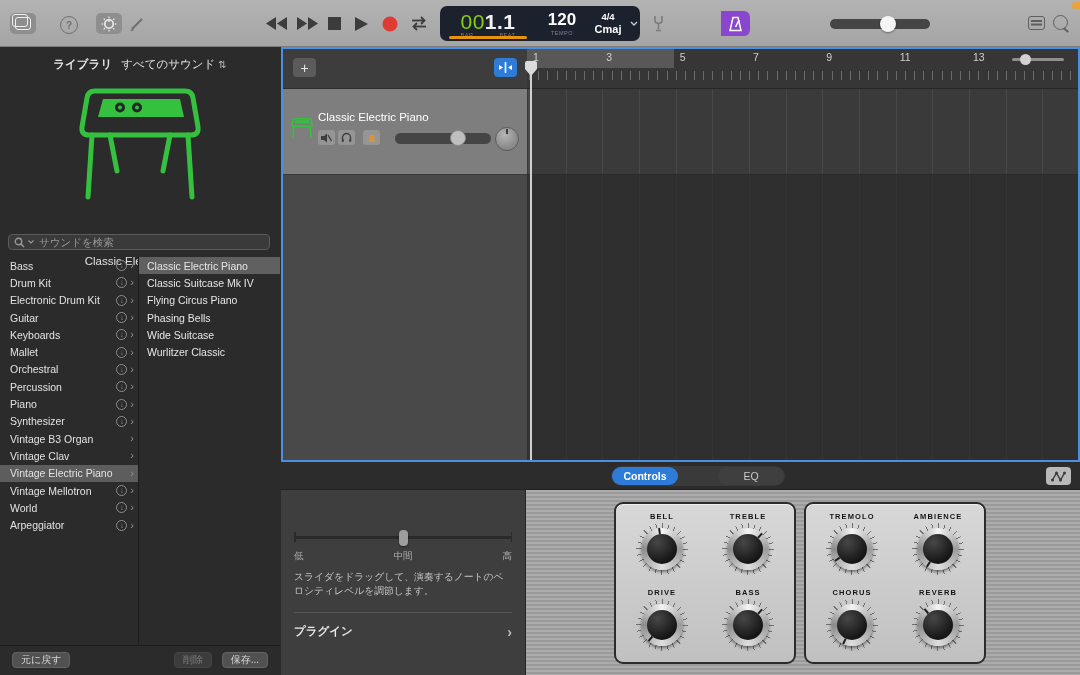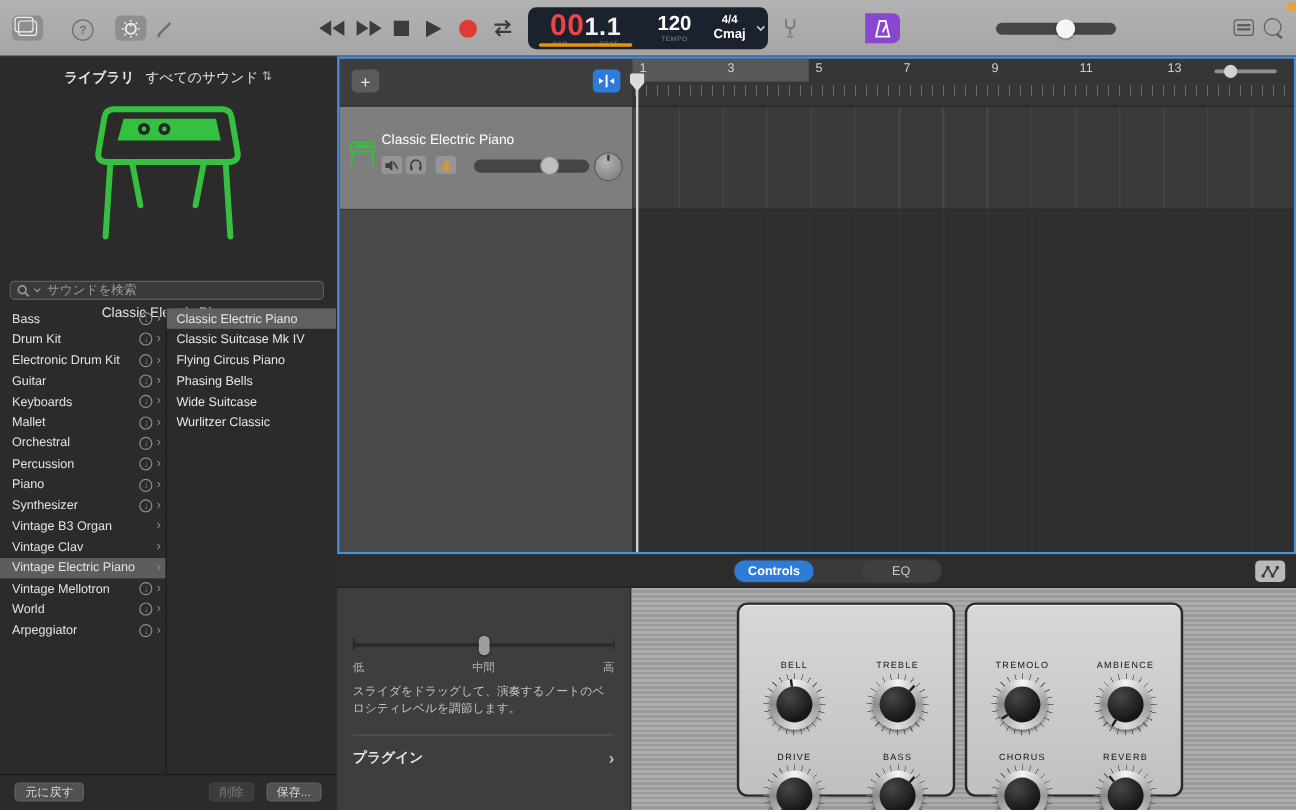--- a/index.html
+++ b/index.html
@@ -16,21 +16,21 @@
   .help-btn{left:60px;top:16px;width:16px;height:16px;border:1.5px solid #6f6f6f;border-radius:50%;
             color:#6f6f6f;font-size:10px;font-weight:bold;}
   .smartc-btn{left:96px;top:13px;width:26px;height:21px;background:#8e8e8e;border-radius:5px;}
   .pencil-btn{left:128px;top:15px;width:18px;height:18px;}
   .transport svg{display:block;}
   .lcd{position:absolute;left:440px;top:6px;width:200px;height:35px;background:#1c212e;border-radius:7px;
        display:flex;align-items:stretch;color:#fff;}
   .lcd-sec{position:relative;display:flex;flex-direction:column;align-items:center;justify-content:center;}
   .lcd-bar{width:96px;}
   .lcd-pos-row{display:flex;align-items:baseline;line-height:1;margin-top:1px;}
-  .lcd-ghost{color:#ef4444;font-size:25px;font-weight:bold;letter-spacing:.5px;}
+  .lcd-ghost{color:#84cc16;font-size:21px;font-weight:normal;letter-spacing:.5px;}
   .lcd-pos{color:#f2f2f2;font-size:21px;font-weight:bold;letter-spacing:.5px;}
   .lcd-sub{display:flex;gap:26px;margin-top:0px;}
   .lcd-sub span{font-size:5.5px;color:#8b7a55;letter-spacing:.5px;}
   .lcd-underline{position:absolute;left:9px;bottom:2px;width:78px;height:3.5px;background:#e8930c;border-radius:2px;}
   .lcd-tempo{width:52px;}
   .lcd-tempo .v{font-size:17px;font-weight:bold;line-height:1;}
   .lcd-tempo .l{font-size:5.5px;color:#7d828f;letter-spacing:.5px;margin-top:2px;}
   .lcd-key{width:40px;}
   .lcd-key .ts{font-size:9.5px;font-weight:bold;line-height:1.2;}
   .lcd-key .k{font-size:11px;font-weight:bold;line-height:1.2;}
@@ -146,21 +146,21 @@
                font-size:11.5px;font-weight:bold;color:#e8e8e8;}
   .plugins-row .chev{font-size:14px;color:#bdbdbd;}
   
   .smartc{position:absolute;left:244px;top:28px;right:0;bottom:0;border-left:1px solid #262626;box-sizing:border-box;
      background:repeating-linear-gradient(180deg,#acacac 0 2px,#9a9a9a 2px 4px);}
   .sc-panel{position:absolute;top:12px;width:182px;height:162px;border:2.5px solid #2b2b2b;border-radius:9px;
      background:linear-gradient(180deg,#d8d8d8,#c0c0c0);box-shadow:inset 0 1px 0 rgba(255,255,255,.6);box-sizing:border-box;}
   .sc-panel.p0{left:88px;}
   .sc-panel.p1{left:278px;}
   .knob-cell{position:absolute;width:80px;text-align:center;}
-  .knob-label{font-size:7.5px;font-weight:normal;letter-spacing:1.1px;color:#141414;margin-bottom:3px;margin-top:38px;}
+  .knob-label{font-size:7.5px;font-weight:bold;letter-spacing:1.1px;color:#141414;margin-bottom:3px;}
   .knob{position:relative;width:50px;height:50px;margin:0 auto;}
   .knob .ticks{position:absolute;inset:-1px;border-radius:50%;
      background:repeating-conic-gradient(#6f6f6f 0 2deg,transparent 2deg 15deg);}
   .knob .ring{position:absolute;inset:4px;border-radius:50%;
      background:conic-gradient(#f4f4f4,#9a9a9a 90deg,#dedede 180deg,#8c8c8c 270deg,#f4f4f4);
      box-shadow:0 2px 3px rgba(0,0,0,.45);}
   .knob .cap{position:absolute;inset:10px;border-radius:50%;
      background:radial-gradient(circle at 35% 28%,#474747,#161616 70%);}
   .knob .ptr{position:absolute;inset:4px;border-radius:50%;}
   .knob .ptr::before{content:"";position:absolute;left:50%;top:0;width:2px;height:6px;margin-left:-1px;background:#1d1d1d;}

